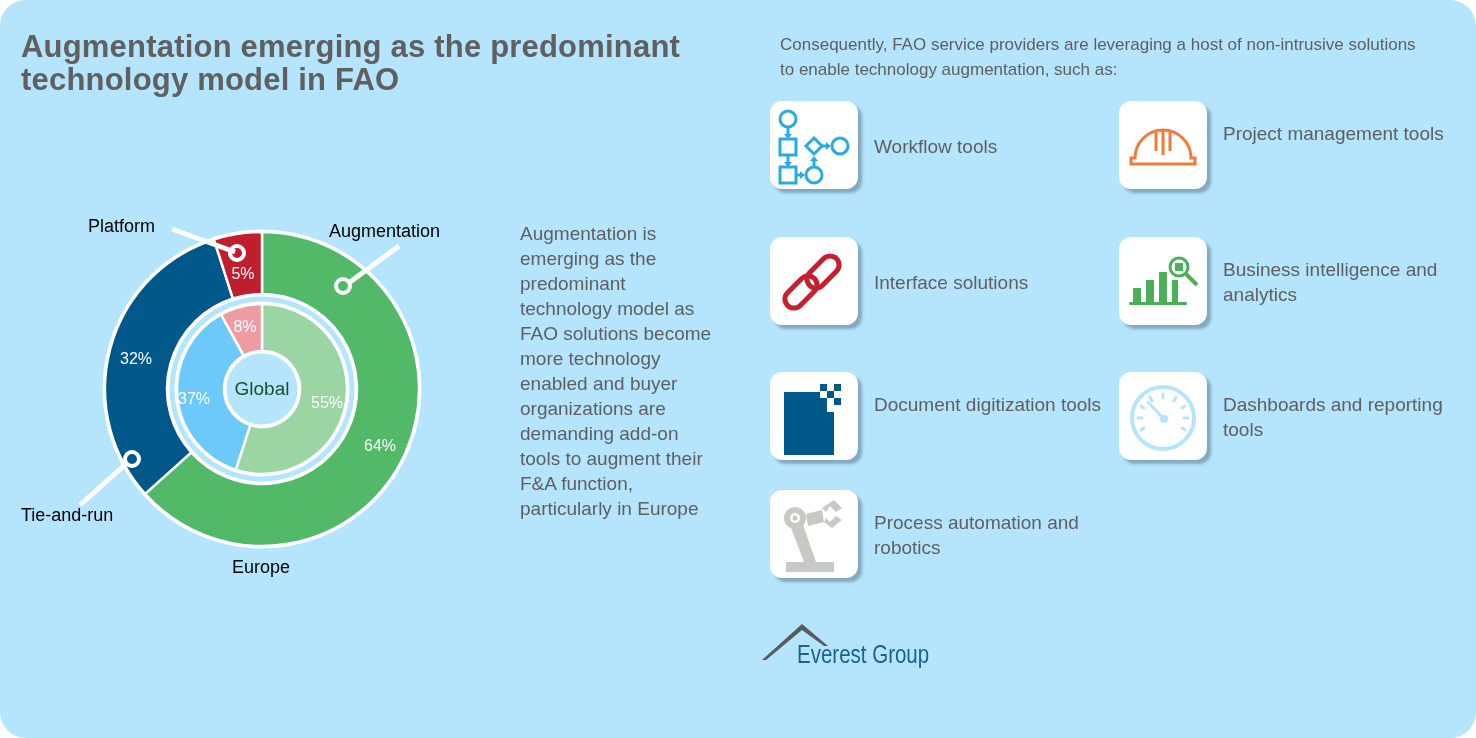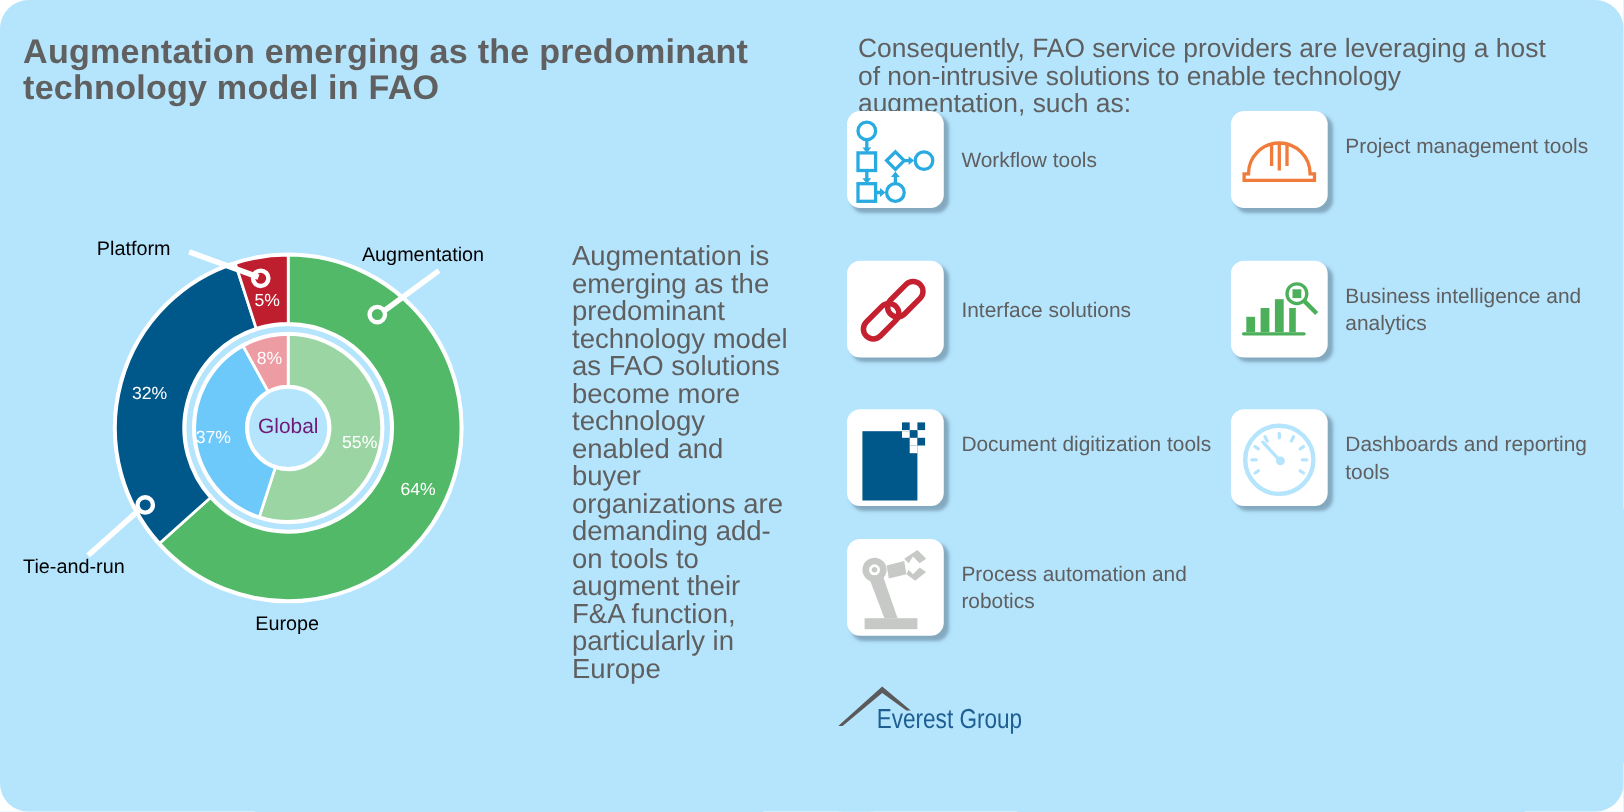--- a/index.html
+++ b/index.html
@@ -6,23 +6,23 @@
   body { width:1476px; height:738px; background:#ffffff; position:relative; overflow:hidden;
          font-family:"Liberation Sans", sans-serif; color:#5f5f5f; }
   .panel { position:absolute; background:#b5e4fd; border-radius:26px; }
   #left-panel { left:0; top:0; width:814px; height:738px; }
   #right-panel { left:742px; top:0; width:734px; height:738px; }
   .title { position:absolute; left:21px; top:30px; width:710px; font-size:31px; font-weight:bold;
            line-height:33px; color:#606060; letter-spacing:0.2px; }
   .chart-svg { position:absolute; left:0; top:0; }
   .chart-label { position:absolute; font-size:18px; color:#000000; white-space:nowrap; }
   .pct { position:absolute; font-size:16px; color:#ffffff; white-space:nowrap; transform:translate(-50%,-50%); }
-  .center-label { position:absolute; font-size:19px; color:#701a75; transform:translate(-50%,-50%); }
-  .desc { position:absolute; left:520px; top:221px; width:200px; font-size:25px; line-height:25px; color:#5f5f5f; }
-  .intro { position:absolute; left:38px; top:32px; width:640px; font-size:24px; line-height:25px; color:#5f5f5f; }
+  .center-label { position:absolute; font-size:19px; color:#14532d; transform:translate(-50%,-50%); }
+  .desc { position:absolute; left:520px; top:221px; width:200px; font-size:19px; line-height:25px; color:#5f5f5f; }
+  .intro { position:absolute; left:38px; top:32px; width:640px; font-size:17px; line-height:25px; color:#5f5f5f; }
   .tool { position:absolute; }
   .tool-icon { position:absolute; width:88px; height:88px; background:#ffffff; border-radius:12px;
                box-shadow:4px 4px 3px rgba(90,120,140,0.55); }
   .tool-icon svg { position:absolute; left:0; top:0; }
   .tool-label { position:absolute; left:104px; font-size:19px; line-height:25px; color:#5f5f5f; width:260px; }
   .logo { position:absolute; left:20px; top:622px; }
   .logo-text { position:absolute; left:55px; top:640px; font-size:25px; color:#1d5f92; white-space:nowrap;
                font-family:"Liberation Sans Narrow","Liberation Sans", sans-serif; transform:scaleX(0.82); transform-origin:left; }
   .citation { position:absolute; left:198px; top:625px; width:470px; font-size:17px; line-height:21px;
               font-style:italic; color:#5f5f5f; }

